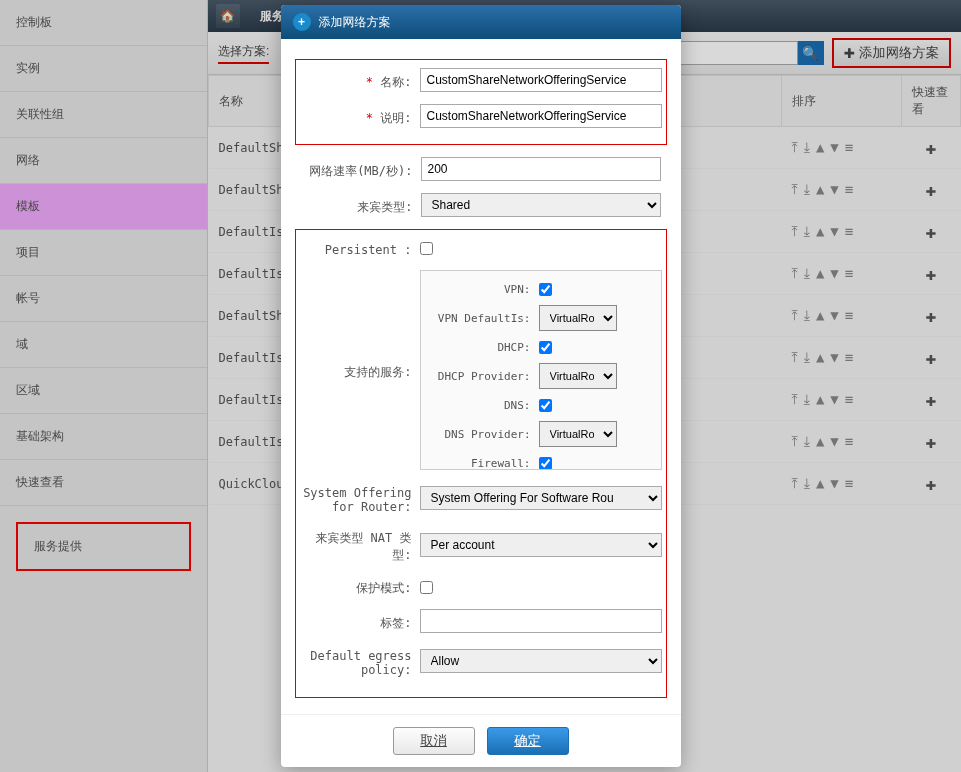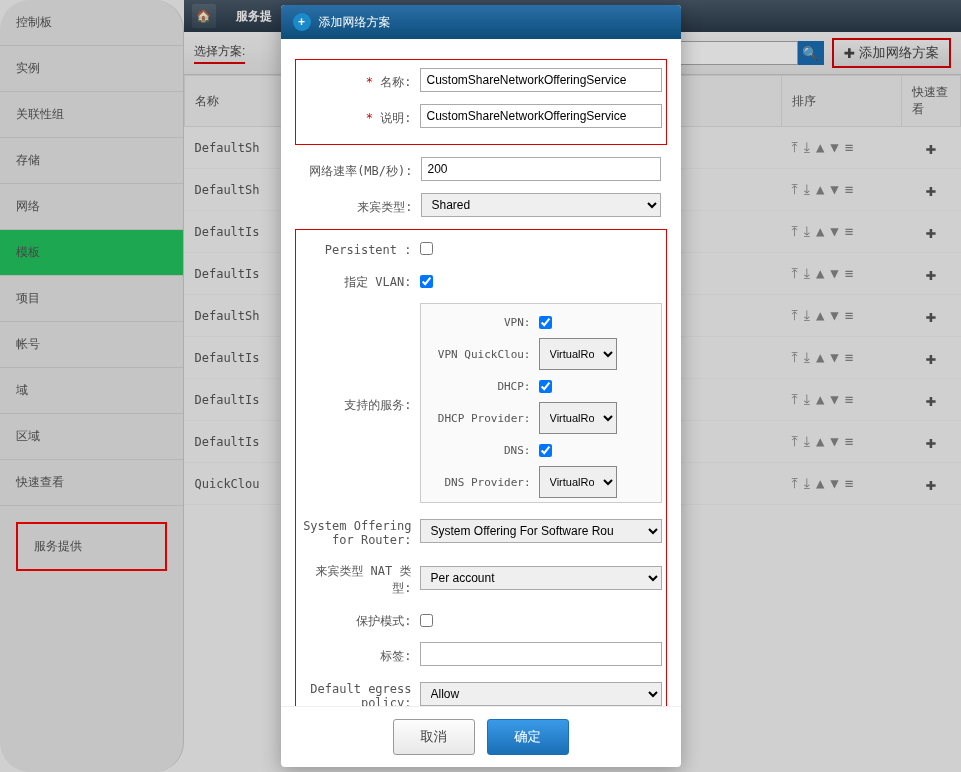--- a/index.html
+++ b/index.html
@@ -1,22 +1,22 @@
 <!DOCTYPE html>
 <html><head>
   <meta charset="utf-8">
   <style>
     * { margin: 0; padding: 0; box-sizing: border-box; }
     body { font-family: Arial, "Microsoft YaHei", sans-serif; font-size: 12px; background: #f5f5f5; width: 961px; height: 772px; overflow: hidden; position: relative; }
     
     .main-container { display: flex; height: 100%; }
     
-    .sidebar { width: 184px; background: #e8e8e8; border-right: 1px solid #ccc; border-radius: 30px; }
+    .sidebar { width: 208px; background: #e8e8e8; border-right: 1px solid #ccc; }
     .sidebar-item { padding: 14px 16px; border-bottom: 1px solid #d5d5d5; color: #555; cursor: pointer; }
-    .sidebar-item.active { background: #22c55e; }
+    .sidebar-item.active { background: #f0abfc; }
     .sidebar-item.highlighted { border: 2px solid red; margin: 16px; }
     
     .content { flex: 1; background: #f5f5f5; display: flex; flex-direction: column; }
     .topbar { height: 32px; background: linear-gradient(#4a5a6a, #2a3a4a); display: flex; align-items: center; padding: 0 8px; }
     .home-icon { width: 24px; height: 24px; background: linear-gradient(#5a6a7a,#3a4a5a); display: flex; align-items: center; justify-content: center; color: #fff; border-radius: 2px; margin-right: 8px; }
     .breadcrumb-item { color: #fff; font-weight: bold; padding: 0 12px; }
     
     .toolbar { background: linear-gradient(#f8f8f8, #e8e8e8); border-bottom: 1px solid #ccc; padding: 6px 10px; display: flex; align-items: center; gap: 8px; }
     .toolbar-label { color: #444; border-bottom: 2px solid #d00; padding-bottom: 2px; }
     .search-box { margin-left: auto; display: flex; }
@@ -45,42 +45,42 @@
     .form-input { flex: 1; }
     .form-input input[type="text"], .form-input select { width: 100%; height: 24px; border: 1px solid #aaa; padding: 2px 6px; font-size: 12px; }
     .form-input input[type="checkbox"] { margin-top: 4px; }
     
     .highlight-box-top { border: 1px solid #d00; padding: 8px 4px 4px 4px; margin: 0 -6px 12px -6px; }
     .highlight-box-mid { border: 1px solid #d00; padding: 8px 4px; margin: 0 -6px 12px -6px; }
     
     .service-panel { border: 1px solid #ccc; padding: 8px; max-height: 200px; overflow-y: scroll; background: #fafafa; }
     .svc-row { display: flex; align-items: center; margin-bottom: 6px; }
     .svc-label { width: 110px; text-align: right; padding-right: 8px; font-family: monospace; color: #555; font-size: 11px; }
-    .svc-ctrl select { width: 78px; height: 32px; border: 1px solid #888; font-size: 11px; }
+    .svc-ctrl select { width: 78px; height: 26px; border: 1px solid #888; font-size: 11px; }
     
     .modal-footer { padding: 12px; display: flex; justify-content: center; gap: 12px; border-top: 1px solid #eee; }
-    .btn { width: 82px; height: 36px; border: 1px solid #999; border-radius: 3px; cursor: pointer; }
+    .btn { width: 82px; height: 28px; border: 1px solid #999; border-radius: 3px; cursor: pointer; text-decoration: underline; }
     .btn-cancel { background: linear-gradient(#fdfdfd,#e8e8e8); color: #444; }
     .btn-ok { background: linear-gradient(#3a9ae8,#1a6fb5); color: #fff; border-color: #1a6fb5; }
   </style>
 </head>
 <body>
 
 <div class="main-container">
   <div class="sidebar">
     <div class="sidebar-item"><span>控制板</span></div>
     <div class="sidebar-item"><span>实例</span></div>
     <div class="sidebar-item"><span>关联性组</span></div>
-    <div class="sidebar-item"><span>存储</span></div>
     <div class="sidebar-item"><span>网络</span></div>
     <div class="sidebar-item active"><span>模板</span></div>
     <div class="sidebar-item"><span>项目</span></div>
     <div class="sidebar-item"><span>帐号</span></div>
     <div class="sidebar-item"><span>域</span></div>
     <div class="sidebar-item"><span>区域</span></div>
+    <div class="sidebar-item"><span>基础架构</span></div>
     <div class="sidebar-item"><span>快速查看</span></div>
     <div class="sidebar-item highlighted"><span>服务提供</span></div>
   </div>
 
   <div class="content">
     <div class="topbar">
       <div class="home-icon">🏠</div>
       <div class="breadcrumb-item">服务提</div>
     </div>
 
@@ -265,33 +265,29 @@
         <div class="form-label">来宾类型:</div>
         <div class="form-input"><select><option>Shared</option></select></div>
       </div>
 
       <div class="highlight-box-mid">
         <div class="form-row">
           <div class="form-label">Persistent :</div>
           <div class="form-input"><input type="checkbox" style=""></div>
         </div>
         <div class="form-row">
-          <div class="form-label">指定 VLAN:</div>
-          <div class="form-input"><input type="checkbox" checked="" style=""></div>
-        </div>
-        <div class="form-row">
           <div class="form-label">支持的服务:</div>
           <div class="form-input">
             <div class="service-panel" id="svc-panel">
                 <div class="svc-row">
                   <div class="svc-label">VPN:</div>
                   <div class="svc-ctrl"><input type="checkbox" checked="" style=""></div>
                 </div>
                 <div class="svc-row">
-                  <div class="svc-label">VPN QuickClou:</div>
+                  <div class="svc-label">VPN DefaultIs:</div>
                   <div class="svc-ctrl"><select><option>VirtualRo</option></select></div>
                 </div>
                 <div class="svc-row">
                   <div class="svc-label">DHCP:</div>
                   <div class="svc-ctrl"><input type="checkbox" checked="" style=""></div>
                 </div>
                 <div class="svc-row">
                   <div class="svc-label">DHCP Provider:</div>
                   <div class="svc-ctrl"><select><option>VirtualRo</option></select></div>
                 </div>

